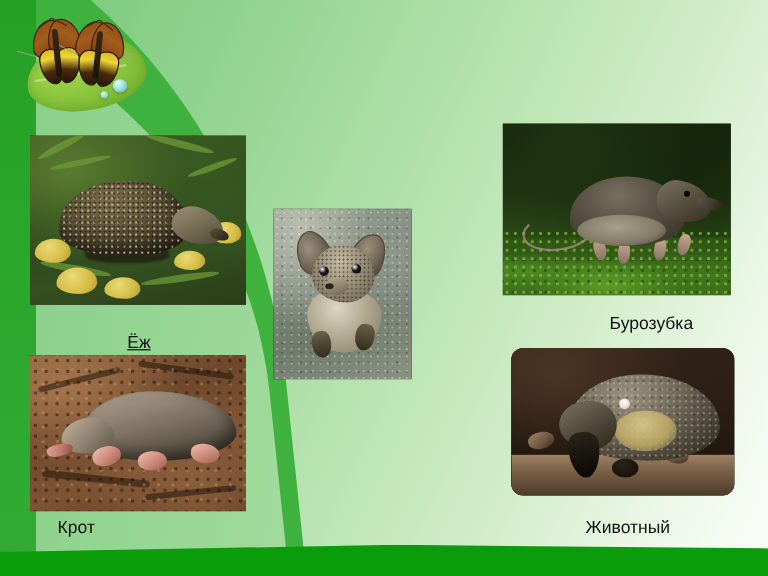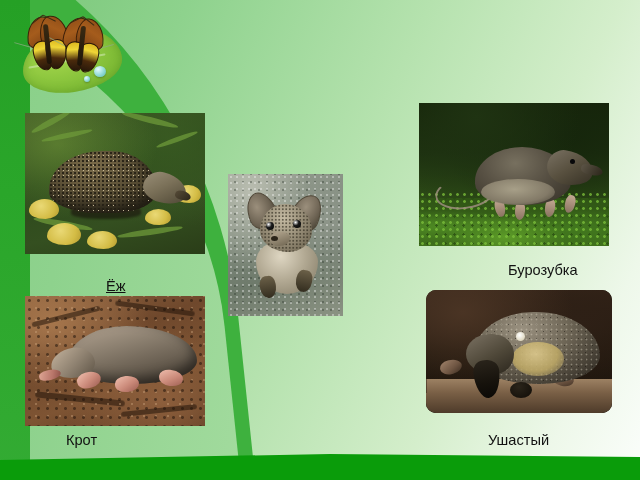--- a/index.html
+++ b/index.html
@@ -582,21 +582,21 @@
   
   .caption {
     position: absolute;
     font-size: 14.6px;
     color: #111111;
     white-space: nowrap;
   }
   #caption-hedgehog { left: 106px; top: 278px; text-decoration: underline; }
   #caption-shrew    { left: 508px; top: 262px; }
   #caption-eared    { left: 277px; top: 337px; }
-  #caption-mole     { left: 66px;  top: 432px; text-align: right; }
+  #caption-mole     { left: 48px;  top: 432px; text-align: right; }
   #caption-desman   { left: 488px; top: 432px; }
 </style>
 </head>
 <body>
 
 <div id="slide">
 
   <div class="bg-sweep"></div>
   <div class="bg-sweep2"></div>
   <div class="bg-leftband"></div>
@@ -729,15 +729,15 @@
       <div class="ds-spot"></div>
       <div class="ds-head"></div>
       <div class="ds-snout"></div>
       <div class="ds-foot"></div>
     </div>
   </div>
 
   <div class="caption" id="caption-hedgehog">Ёж</div>
   <div class="caption" id="caption-shrew">Бурозубка</div>
   <div class="caption" id="caption-mole">Крот</div>
-  <div class="caption" id="caption-desman">Ушастый</div>
+  <div class="caption" id="caption-desman">Животный</div>
 
 </div>
 
 </body></html>

